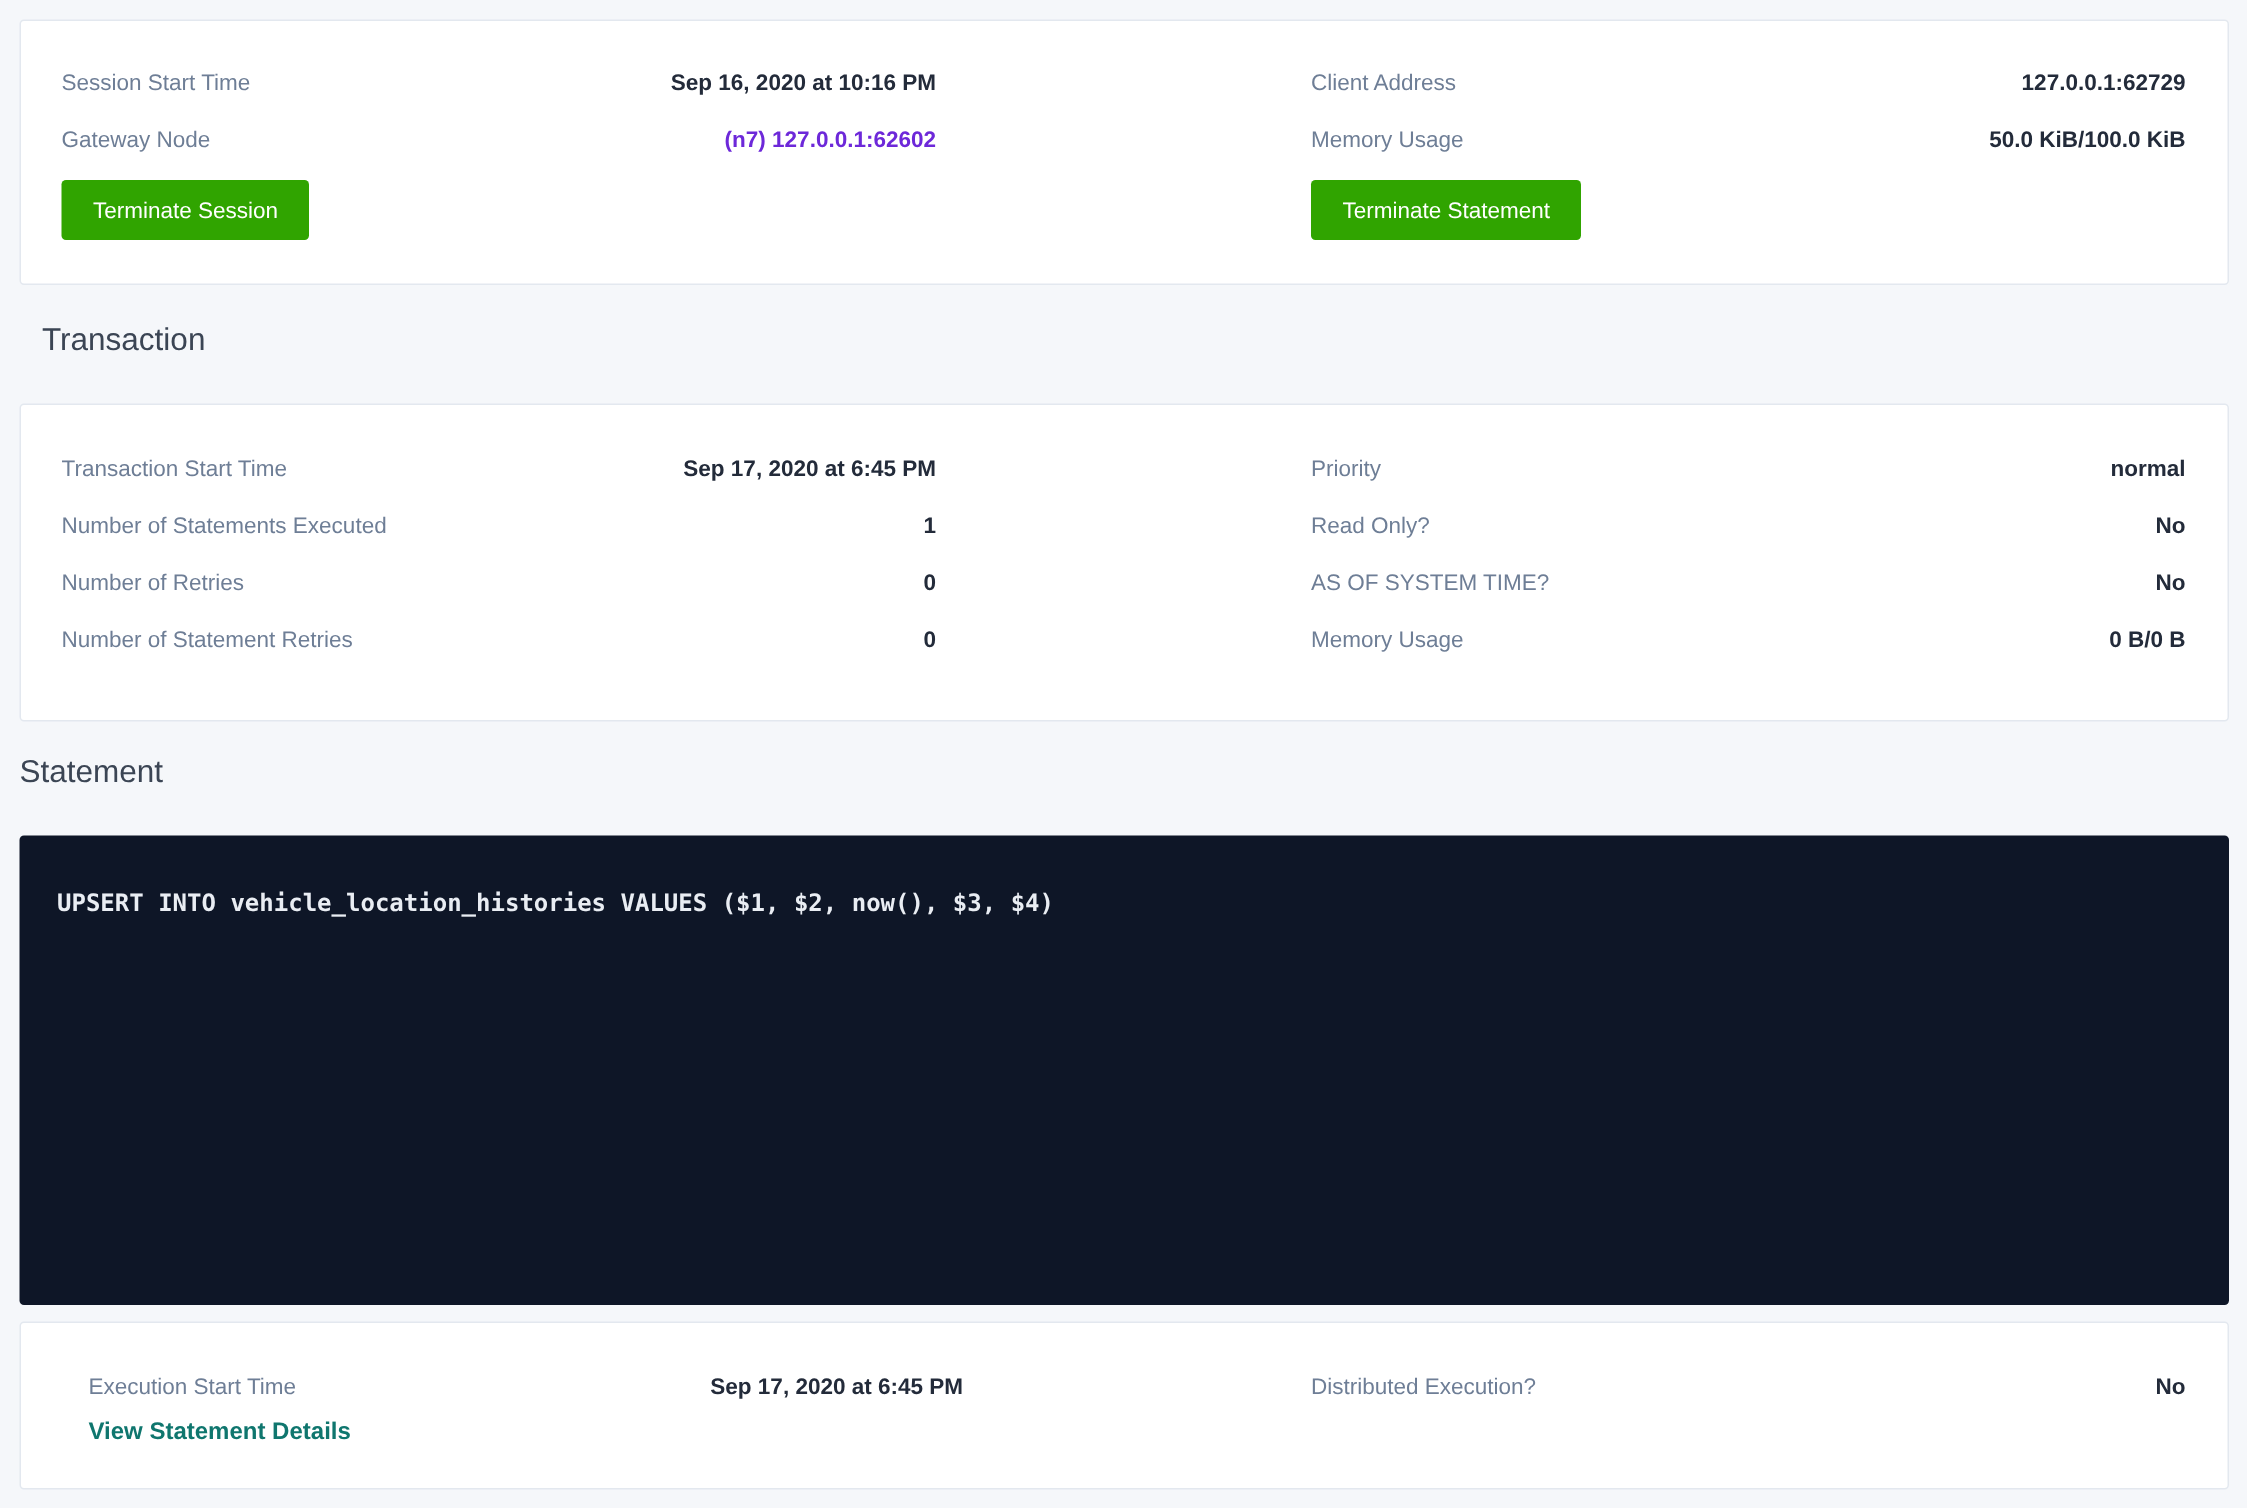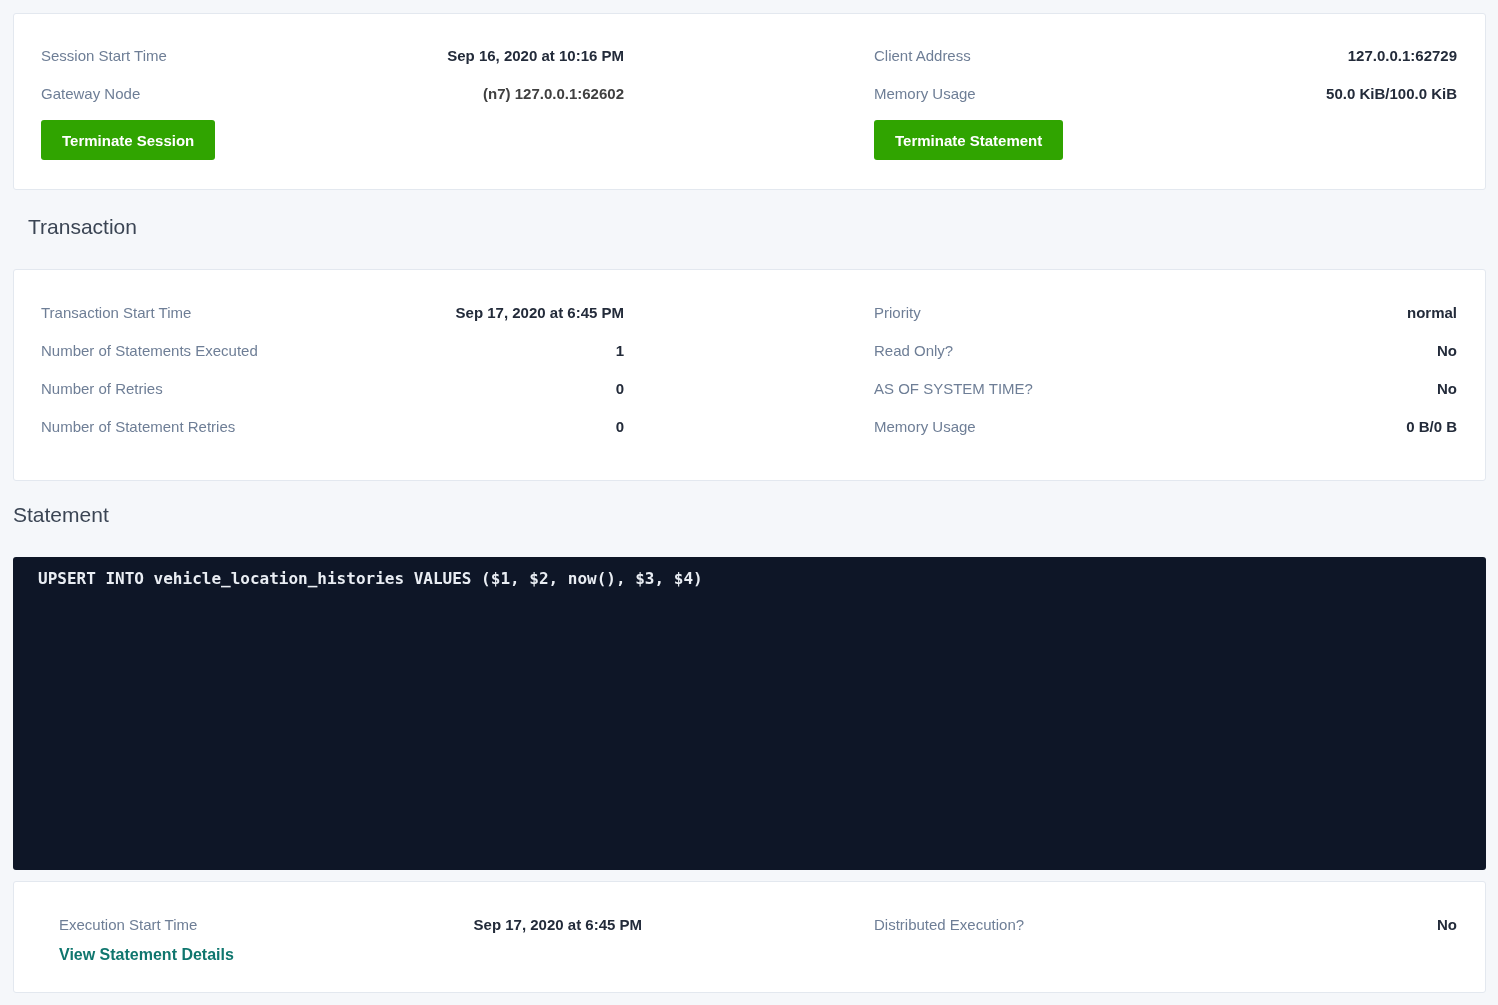--- a/index.html
+++ b/index.html
@@ -38,54 +38,54 @@
     color: #6e7e96;
     font-size: 15px;
   }
   .kv-value {
     color: #232b3a;
     font-size: 15px;
     font-weight: 700;
     text-align: right;
   }
   .kv-value.link-value {
-    color: #404040;
+    color: #6d28d9;
     cursor: pointer;
   }
   .green-btn {
     margin-top: 8px;
     height: 40px;
     padding: 0 21px;
     background: #30a400;
     border: none;
     border-radius: 3px;
     color: #ffffff;
     font-family: "Liberation Sans", sans-serif;
     font-size: 15px;
-    font-weight: 700;
+    font-weight: 400;
     cursor: pointer;
   }
   .section-heading {
     color: #3b4554;
     font-size: 21px;
     font-weight: 400;
     line-height: 26px;
   }
   .heading-transaction { margin: 24px 0 29px 15px; }
   .heading-statement  { margin: 21px 0 29px 0; }
   .txn-card {
     padding: 23px 28px 35px 27px;
     gap: 24px;
   }
   .code-block {
     width: 1473px;
     height: 313px;
     background: #0e1627;
     border-radius: 3px;
-    padding: 10px 25px;
+    padding: 33px 25px;
   }
   .code-block pre {
     font-family: "DejaVu Sans Mono", "Liberation Mono", monospace;
     font-size: 16px;
     font-weight: 700;
     color: #e9edf3;
     line-height: 24px;
     white-space: pre-wrap;
   }
   .exec-card {

